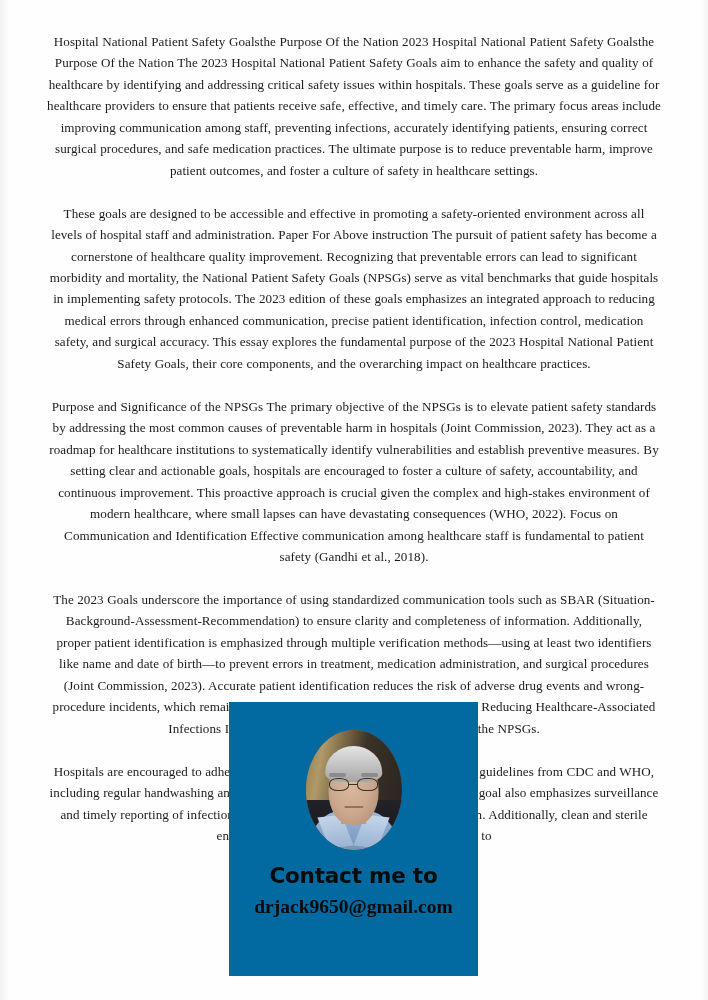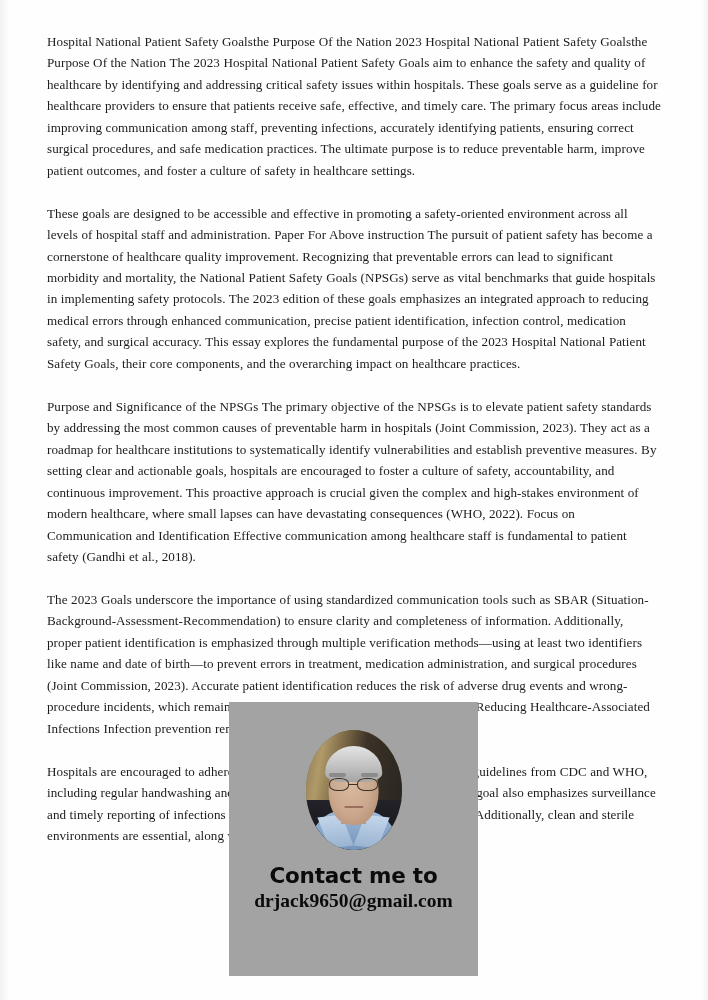--- a/index.html
+++ b/index.html
@@ -51,21 +51,21 @@
     left: 47px;
     top: 31px;
     width: 614px;
   }
 
   .doc-para {
     margin: 0 0 21.5px 0;
     font-size: 13.1px;
     line-height: 21.45px;
     color: #1b1b1b;
-    text-align: left;
+    text-align: center;
     letter-spacing: 0.005em;
     word-spacing: 0.01em;
     -webkit-font-smoothing: antialiased;
   }
   .doc-para:last-child { margin-bottom: 0; }
 
   
   #contact-overlay {
     position: absolute;
     left: 229px;
@@ -169,20 +169,21 @@
     font-family: "DejaVu Sans", "Liberation Sans", sans-serif;
     font-weight: 700;
     font-size: 21.5px;
     line-height: 26px;
     color: #0b0b0b;
     letter-spacing: -0.2px;
   }
   #contact-headline .ln { display: block; }
 
   #contact-email {
+    margin-top: 6px;
     width: 100%;
     text-align: center;
     font-family: "Liberation Serif", "DejaVu Serif", serif;
     font-weight: 700;
     font-size: 19.5px;
     line-height: 24px;
     color: #0b0b0b;
   }
 </style>
 </head>
@@ -191,21 +192,21 @@
 <div id="page-sheet">
 
   <div id="doc-body">
     <p class="doc-para">Hospital National Patient Safety Goalsthe Purpose Of the Nation 2023 Hospital National Patient Safety Goalsthe Purpose Of the Nation The 2023 Hospital National Patient Safety Goals aim to enhance the safety and quality of healthcare by identifying and addressing critical safety issues within hospitals. These goals serve as a guideline for healthcare providers to ensure that patients receive safe, effective, and timely care. The primary focus areas include improving communication among staff, preventing infections, accurately identifying patients, ensuring correct surgical procedures, and safe medication practices. The ultimate purpose is to reduce preventable harm, improve patient outcomes, and foster a culture of safety in healthcare settings.</p>
     <p class="doc-para">These goals are designed to be accessible and effective in promoting a safety-oriented environment across all levels of hospital staff and administration. Paper For Above instruction The pursuit of patient safety has become a cornerstone of healthcare quality improvement. Recognizing that preventable errors can lead to significant morbidity and mortality, the National Patient Safety Goals (NPSGs) serve as vital benchmarks that guide hospitals in implementing safety protocols. The 2023 edition of these goals emphasizes an integrated approach to reducing medical errors through enhanced communication, precise patient identification, infection control, medication safety, and surgical accuracy. This essay explores the fundamental purpose of the 2023 Hospital National Patient Safety Goals, their core components, and the overarching impact on healthcare practices.</p>
     <p class="doc-para">Purpose and Significance of the NPSGs The primary objective of the NPSGs is to elevate patient safety standards by addressing the most common causes of preventable harm in hospitals (Joint Commission, 2023). They act as a roadmap for healthcare institutions to systematically identify vulnerabilities and establish preventive measures. By setting clear and actionable goals, hospitals are encouraged to foster a culture of safety, accountability, and continuous improvement. This proactive approach is crucial given the complex and high-stakes environment of modern healthcare, where small lapses can have devastating consequences (WHO, 2022). Focus on Communication and Identification Effective communication among healthcare staff is fundamental to patient safety (Gandhi et al., 2018).</p>
     <p class="doc-para">The 2023 Goals underscore the importance of using standardized communication tools such as SBAR (Situation-Background-Assessment-Recommendation) to ensure clarity and completeness of information. Additionally, proper patient identification is emphasized through multiple verification methods—using at least two identifiers like name and date of birth—to prevent errors in treatment, medication administration, and surgical procedures (Joint Commission, 2023). Accurate patient identification reduces the risk of adverse drug events and wrong-procedure incidents, which remain some of the most preventable safety failures. Reducing Healthcare-Associated Infections Infection prevention remains a critical focus of the NPSGs.</p>
     <p class="doc-para">Hospitals are encouraged to adhere to strict hand hygiene protocols in line with guidelines from CDC and WHO, including regular handwashing and use of alcohol-based rubs (CDC, 2021). The goal also emphasizes surveillance and timely reporting of infections to contain outbreaks and reduce transmission. Additionally, clean and sterile environments are essential, along with adherence to</p>
   </div>
 
-  <div id="contact-overlay" style="background: #a3a3a3;">
+  <div id="contact-overlay" style="background: #0369a1;">
 
     <div id="portrait-wrap">
       <div class="ph-wall"></div>
       <div class="ph-chair"></div>
       <div class="ph-shirt"></div>
       <div class="ph-collar-l"></div>
       <div class="ph-collar-r"></div>
       <div class="ph-neck"></div>
       <div class="ph-head"></div>
       <div class="ph-hair"></div>

